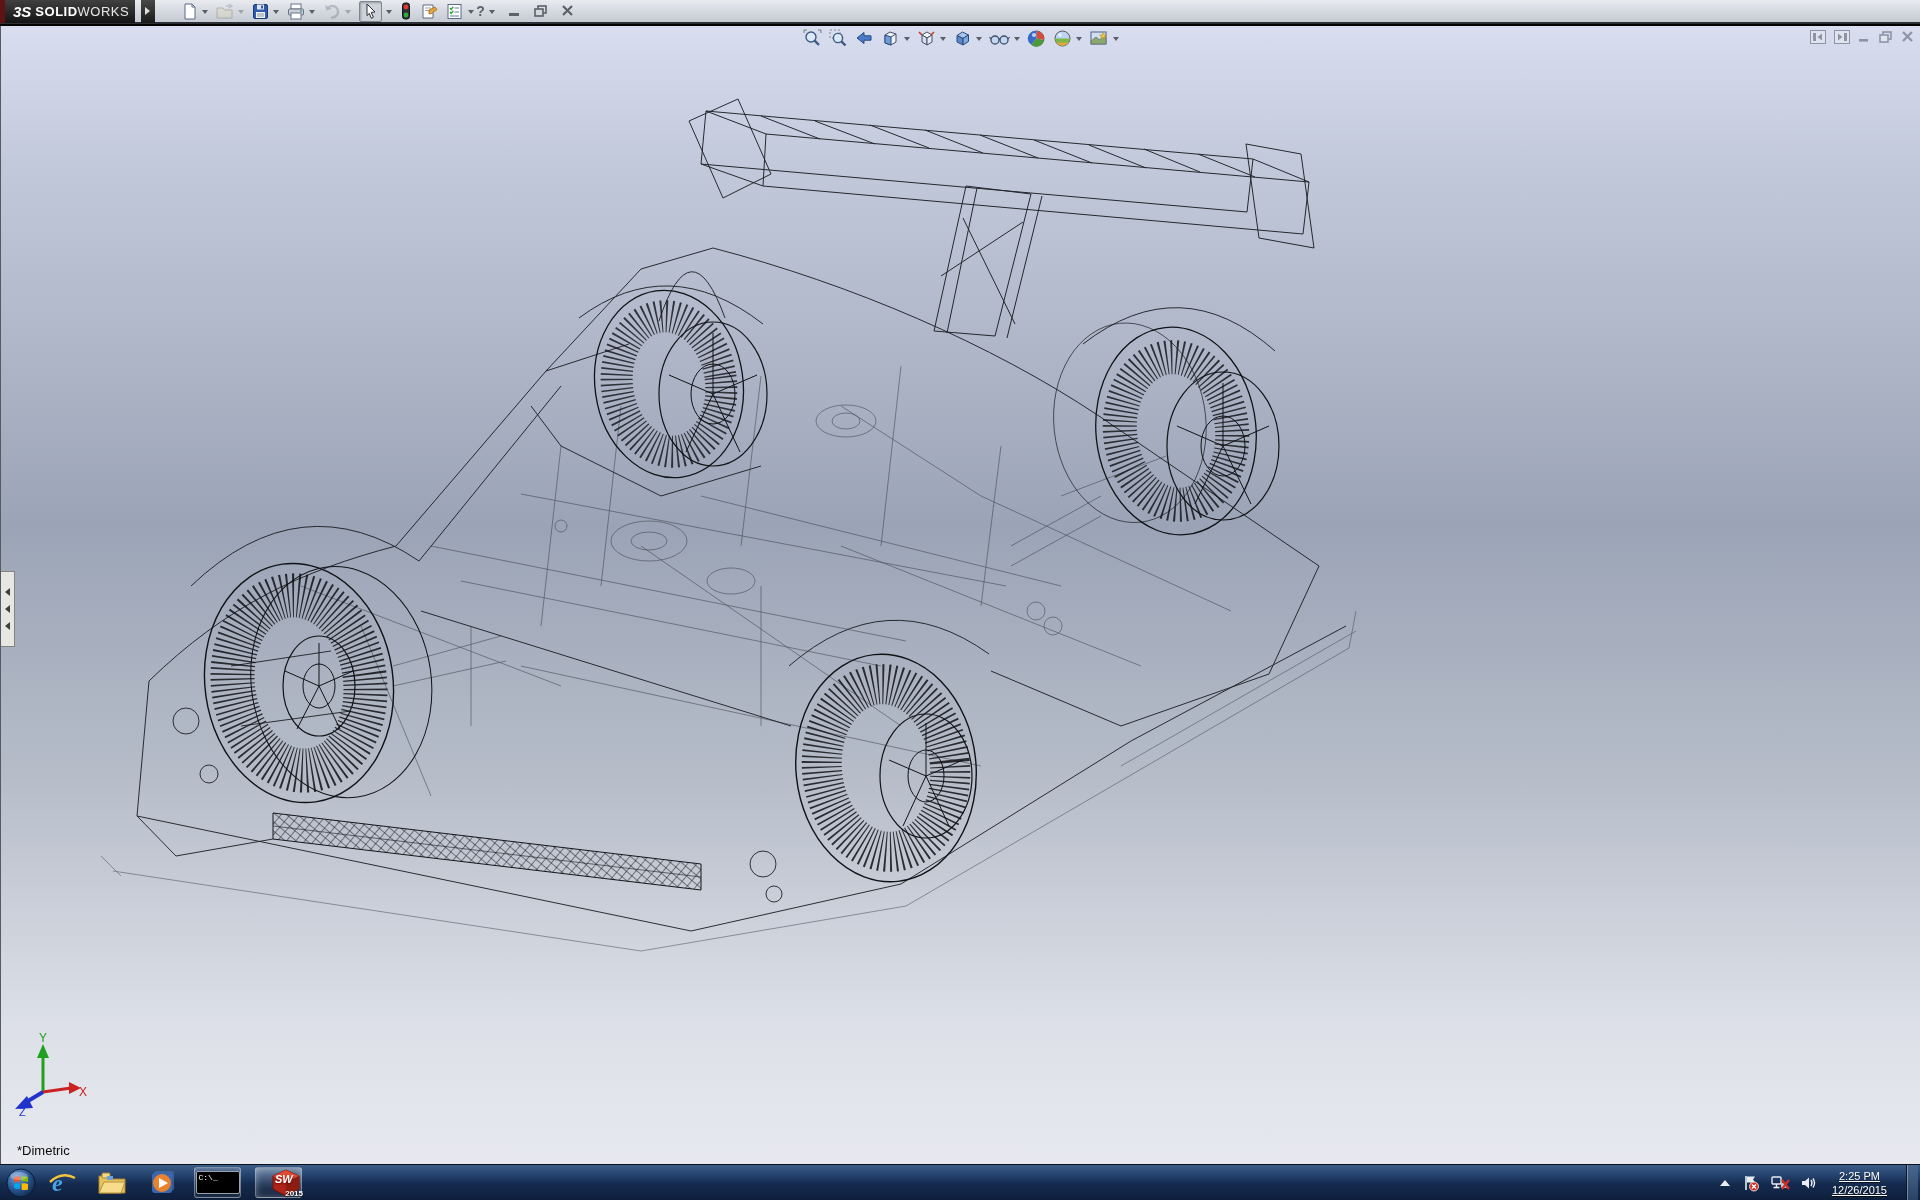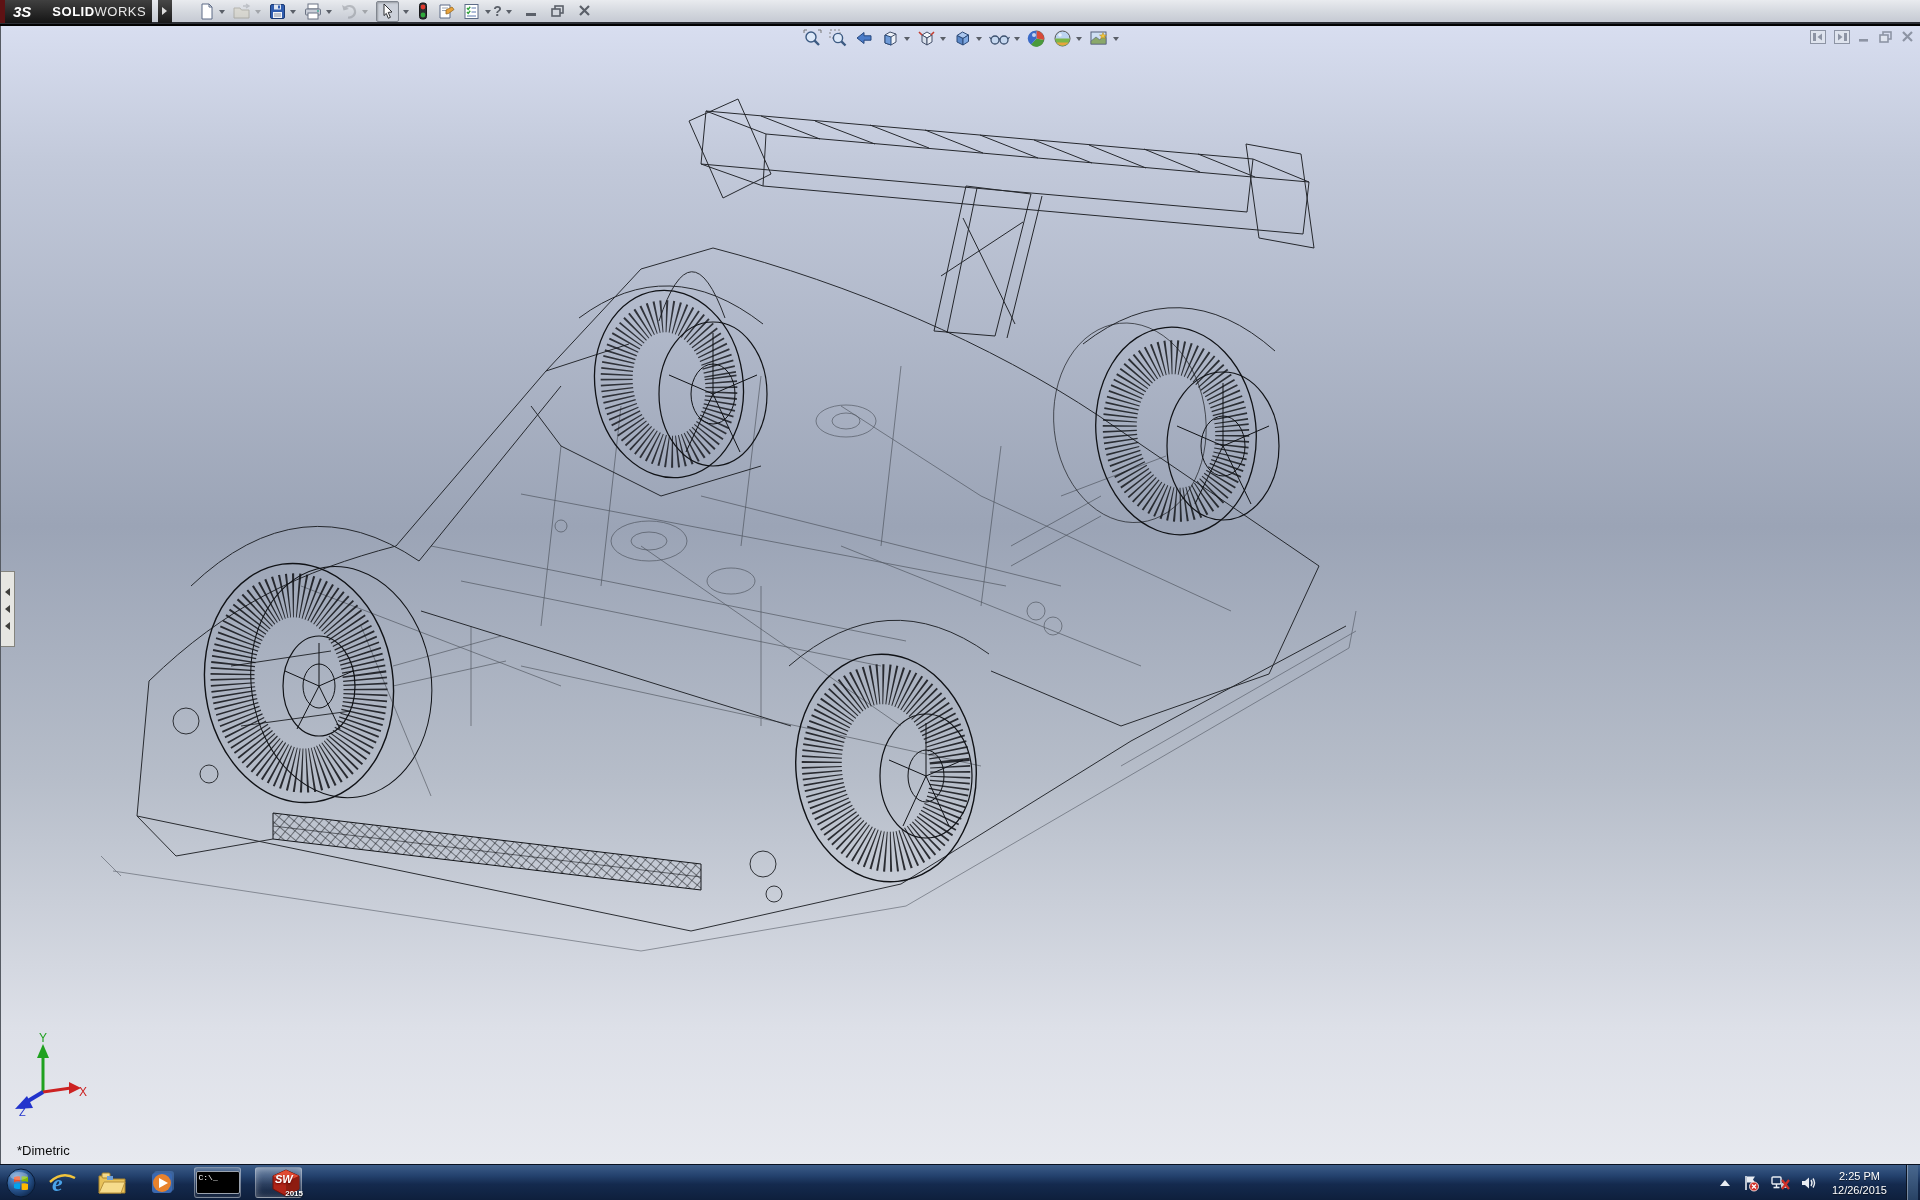--- a/index.html
+++ b/index.html
@@ -8,21 +8,21 @@
   .screen { position:relative; width:1920px; height:1200px; }
 
   
   .titlebar { position:absolute; top:0; left:0; right:0; height:24px;
     display:flex; align-items:center;
     background:linear-gradient(#e9ebef,#d2d6dd 60%,#c6cad3);
     border-bottom:2px solid #2c2f35; }
   .logo-block { height:24px; display:flex; align-items:center;
     background:linear-gradient(#424242,#141414); padding-right:6px; }
   .maroon-strip { width:5px; height:24px; background:#5e1214; margin-right:8px; }
-  .brand-prefix { color:#fff; font-style:italic; font-weight:bold; font-size:15px; margin-right:21px; }
+  .brand-prefix { color:#fff; font-style:italic; font-weight:bold; font-size:15px; margin-right:4px; }
   .brand-bold { color:#fff; font-weight:bold; font-size:13px; letter-spacing:.5px; }
   .brand-light { color:#e8e8e8; font-weight:normal; font-size:13px; letter-spacing:.5px; }
   .logo-flyout { width:14px; height:24px; background:linear-gradient(#4a4a4a,#1a1a1a);
     display:flex; align-items:center; justify-content:center; margin-left:6px; }
   .tri-right { width:0; height:0; border:4px solid transparent; border-left:5px solid #ddd; margin-left:3px; }
 
   .main-toolbar { display:flex; align-items:center; margin-left:24px; gap:4px; }
   .tb-item { display:flex; align-items:center; padding:1px 2px; }
   .tb-item svg { display:block; }
   .caret { width:0; height:0; border:3px solid transparent; border-top:4px solid #5a5f68; margin:4px 0 0 4px; }
@@ -74,21 +74,21 @@
   .cmd-face { width:44px; height:23px; background:#000; border:1px solid #9aa2ae; border-radius:2px;
     font-family:"Liberation Mono",monospace; font-size:8px; color:#fff; padding:2px 2px; line-height:8px; }
   .sw-cube { position:relative; width:30px; height:28px; }
   .sw-cube .yr { position:absolute; right:-2px; bottom:-1px; color:#fff; font-size:8px; font-weight:bold;
     text-shadow:0 1px 2px #000; }
   .sw-cube .sw { position:absolute; left:4px; top:4px; color:#fff; font-size:11px; font-weight:bold; font-style:italic;
     text-shadow:0 1px 2px #600; }
 
   .tray { margin-left:auto; display:flex; align-items:center; gap:10px; padding-right:2px; }
   .clock { text-align:center; color:#fff; font-size:11px; line-height:14px; padding:0 9px 0 4px;
-    text-shadow:0 1px 1px rgba(0,0,0,.6); }
+    text-shadow:0 1px 1px rgba(0,0,0,.6);text-decoration:underline; }
   .show-desktop { width:12px; height:36px;
     background:linear-gradient(#49688f,#274163);
     border-left:1px solid #0a1322; box-shadow:inset 1px 0 0 rgba(255,255,255,.35); }
 </style>
 </head>
 <body>
 
 <div class="screen">
 
   <div class="titlebar">

